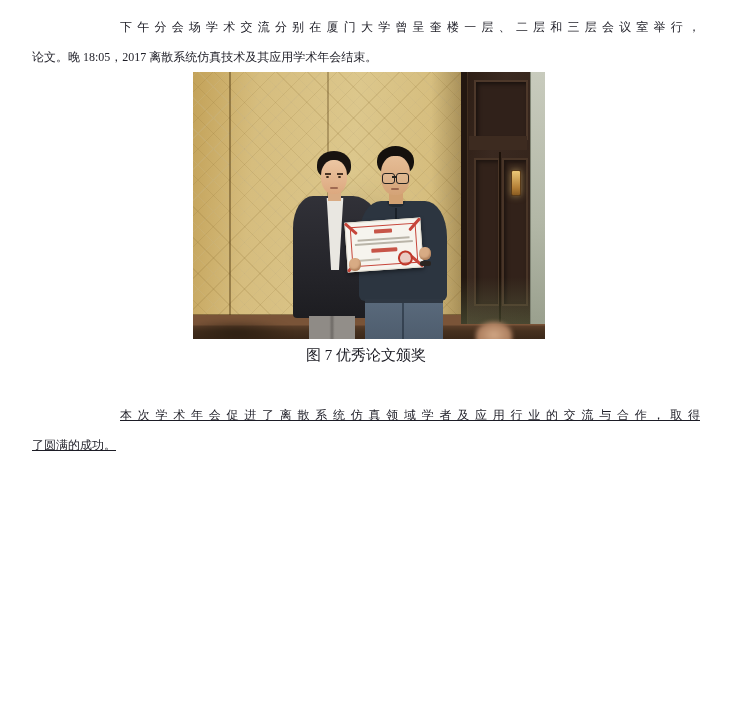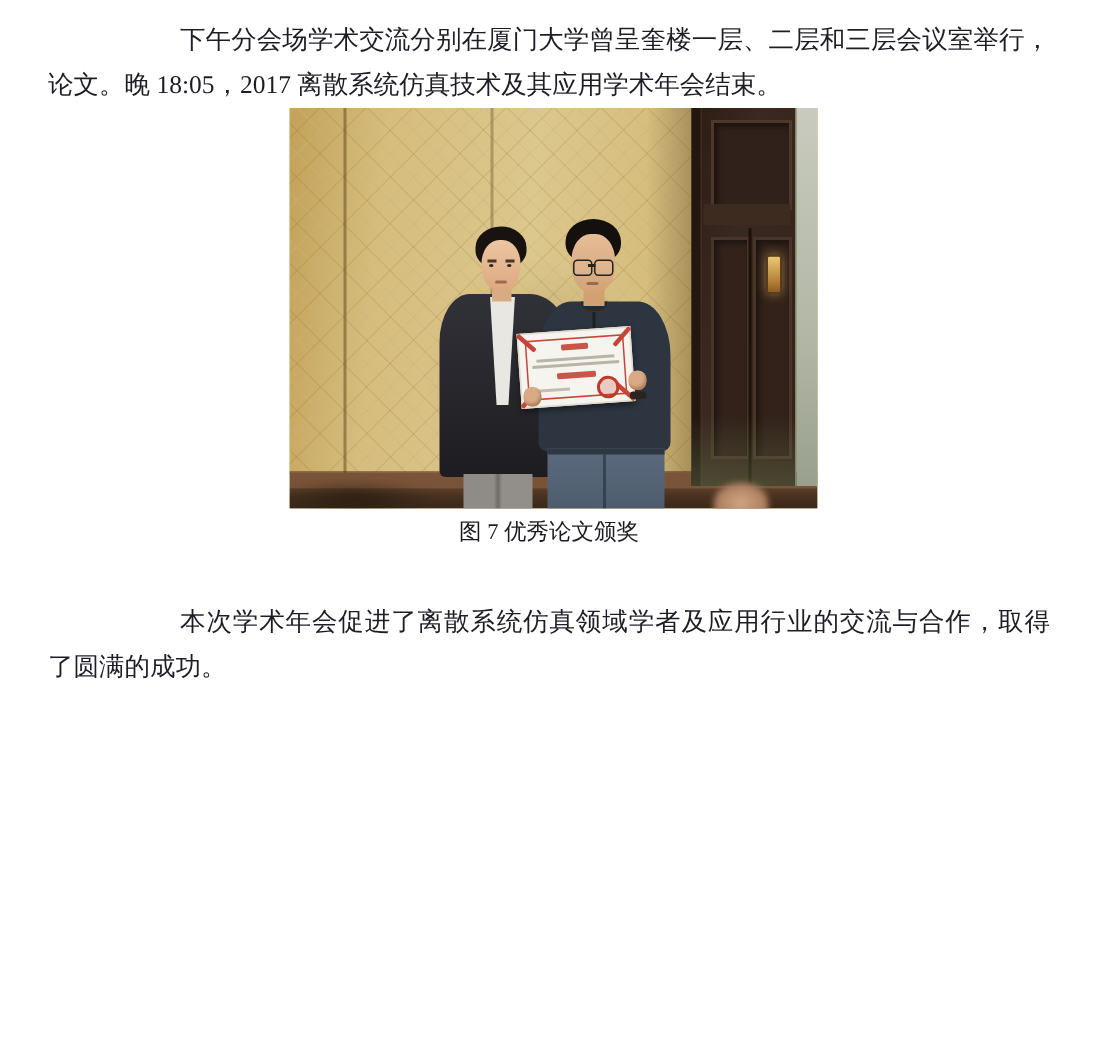--- a/index.html
+++ b/index.html
@@ -3,32 +3,32 @@
 <meta charset="utf-8">
 <style>
   html,body{margin:0;padding:0;}
   body{
     width:734px;height:708px;background:#ffffff;position:relative;overflow:hidden;
     font-family:"Liberation Serif","DejaVu Serif",serif;
     color:#1d1d26;
   }
   .doc{position:absolute;left:32px;top:12px;width:668px;}
   .line{
-    height:30px;line-height:30px;font-size:17px;
+    height:30px;line-height:30px;font-size:12px;
     text-align:justify;text-align-last:justify;
     overflow:hidden;white-space:normal;
   }
   .line.indent{padding-left:88px;}
   .line.last{text-align-last:left;}
   .caption{
     margin-top:6px;height:20px;line-height:20px;
     text-align:center;font-size:15px;color:#1a1a22;
   }
   .para2{margin-top:35px;}
-  .para3{margin-top:1px;}
+  .para3{margin-top:1px;text-decoration:underline;}
 
   
   figure.photo{
     margin:0 0 0 161px;position:relative;width:352px;height:267px;
     overflow:hidden;background:#d5bc7c;
   }
   .abs{position:absolute;}
   .wall{
     left:0;top:0;width:352px;height:244px;
     background:

